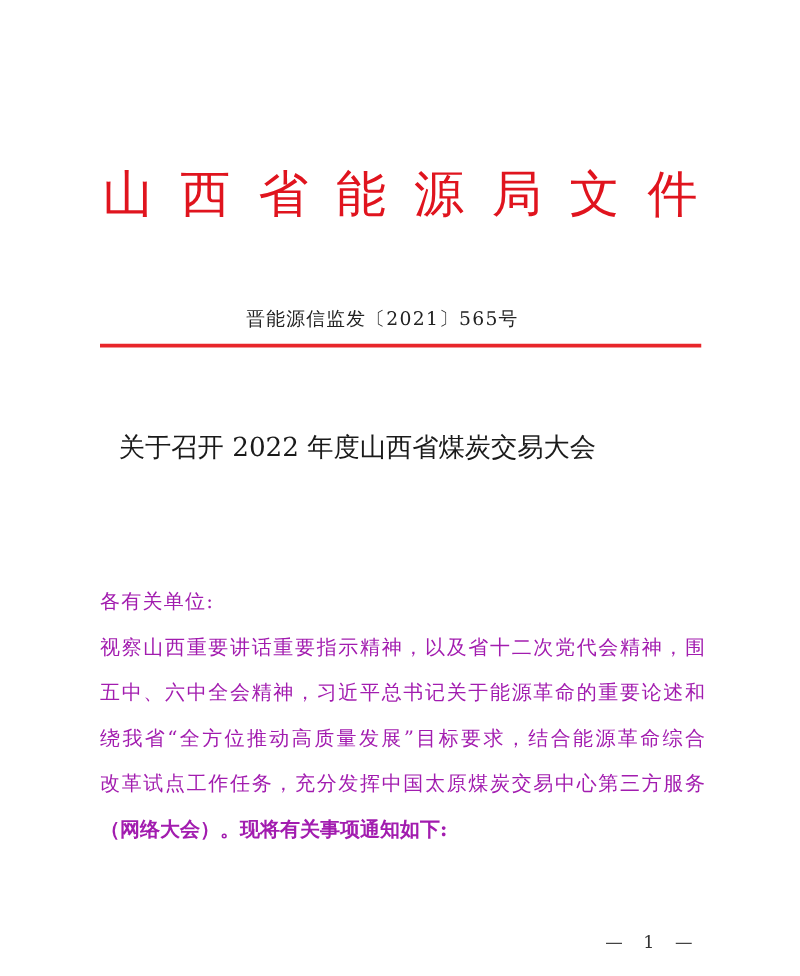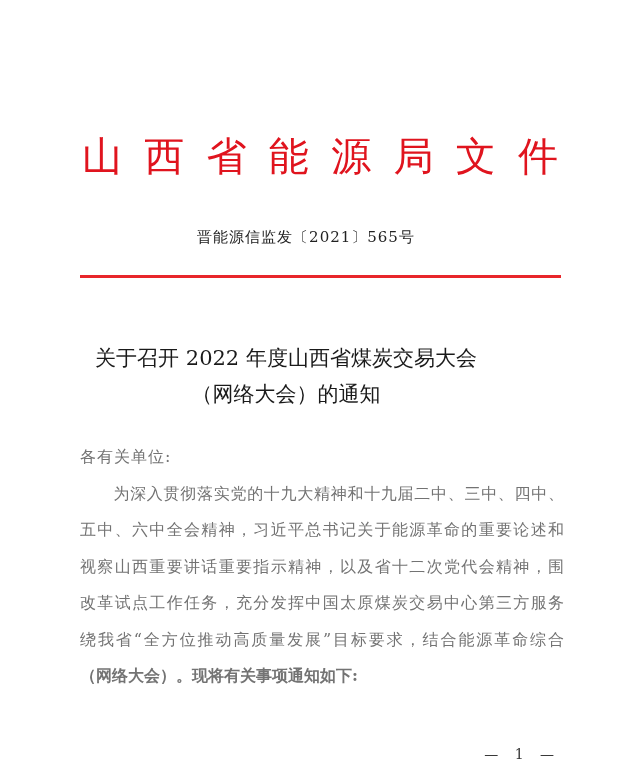--- a/index.html
+++ b/index.html
@@ -38,21 +38,21 @@
     }
     .org-header span {
       display: inline-block;
       width: 44px;
       text-align: center;
       line-height: 64px;
     }
     .doc-number {
       position: absolute;
       left: 0; width: 612px;
-      top: 228px;
+      top: 246px;
       text-align: center;
       font-size: 15px;
       letter-spacing: 1px;
       color: #222;
     }
     .red-rule {
       position: absolute;
       left: 80px;
       width: 481px;
       top: 275px;
@@ -65,24 +65,24 @@
       top: 340px;
       text-align: center;
       font-size: 21px;
       line-height: 36px;
       color: #1a1a1a;
     }
     .body-text {
       position: absolute;
       left: 80px;
       width: 484px;
-      top: 439px;
+      top: 463px;
       font-size: 16px;
       line-height: 36.5px;
-      color: #737373;
+      color: #a21caf;
     }
     .salutation {
       display: block;
       letter-spacing: 1px;
     }
     .para-line {
       display: block;
       text-align: justify;
       text-align-last: justify;
       white-space: nowrap;
@@ -115,30 +115,28 @@
     <span>文</span>
     <span>件</span>
   </div>
 
   <div class="doc-number">晋能源信监发〔2021〕565号</div>
 
   <div class="red-rule"></div>
 
   <div class="title">
     <div>关于召开 2022 年度山西省煤炭交易大会</div>
-    <div>（网络大会）的通知</div>
   </div>
 
   <div class="body-text">
     <span class="salutation">各有关单位:</span>
     <div>
-      <span class="para-line">　　为深入贯彻落实党的十九大精神和十九届二中、三中、四中、</span>
+      <span class="para-line">视察山西重要讲话重要指示精神，以及省十二次党代会精神，围</span>
       <span class="para-line">五中、六中全会精神，习近平总书记关于能源革命的重要论述和</span>
-      <span class="para-line">视察山西重要讲话重要指示精神，以及省十二次党代会精神，围</span>
+      <span class="para-line">绕我省“全方位推动高质量发展”目标要求，结合能源革命综合</span>
       <span class="para-line">改革试点工作任务，充分发挥中国太原煤炭交易中心第三方服务</span>
-      <span class="para-line">绕我省“全方位推动高质量发展”目标要求，结合能源革命综合</span>
       <span class="para-line last">（网络大会）。现将有关事项通知如下:</span>
     </div>
   </div>
 
   <div class="page-num">— 1 —</div>
 
 </div>
 
 </body></html>

